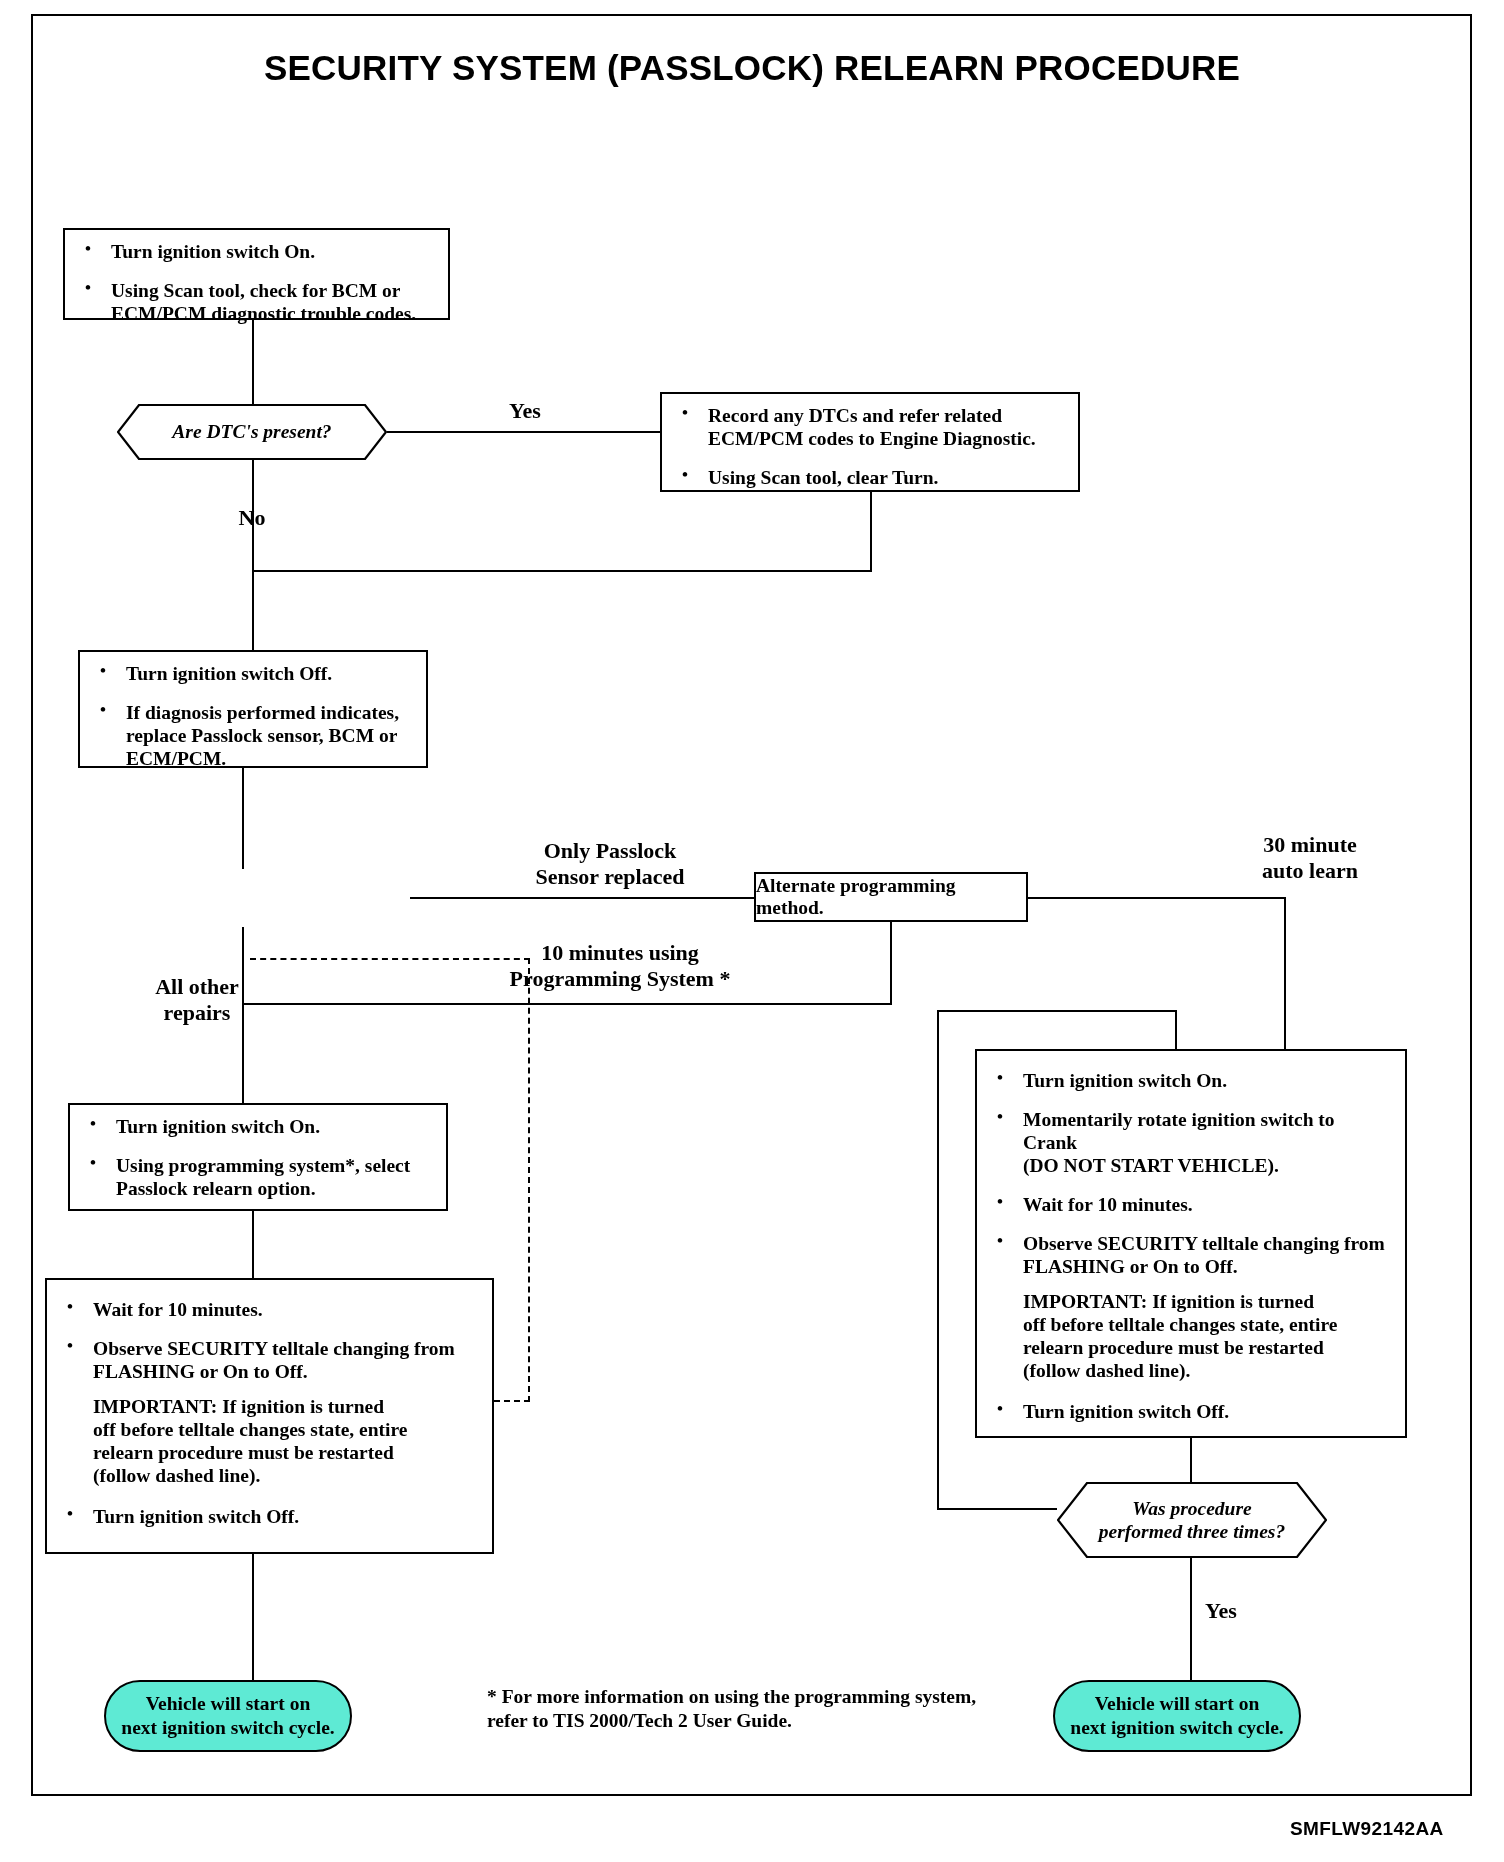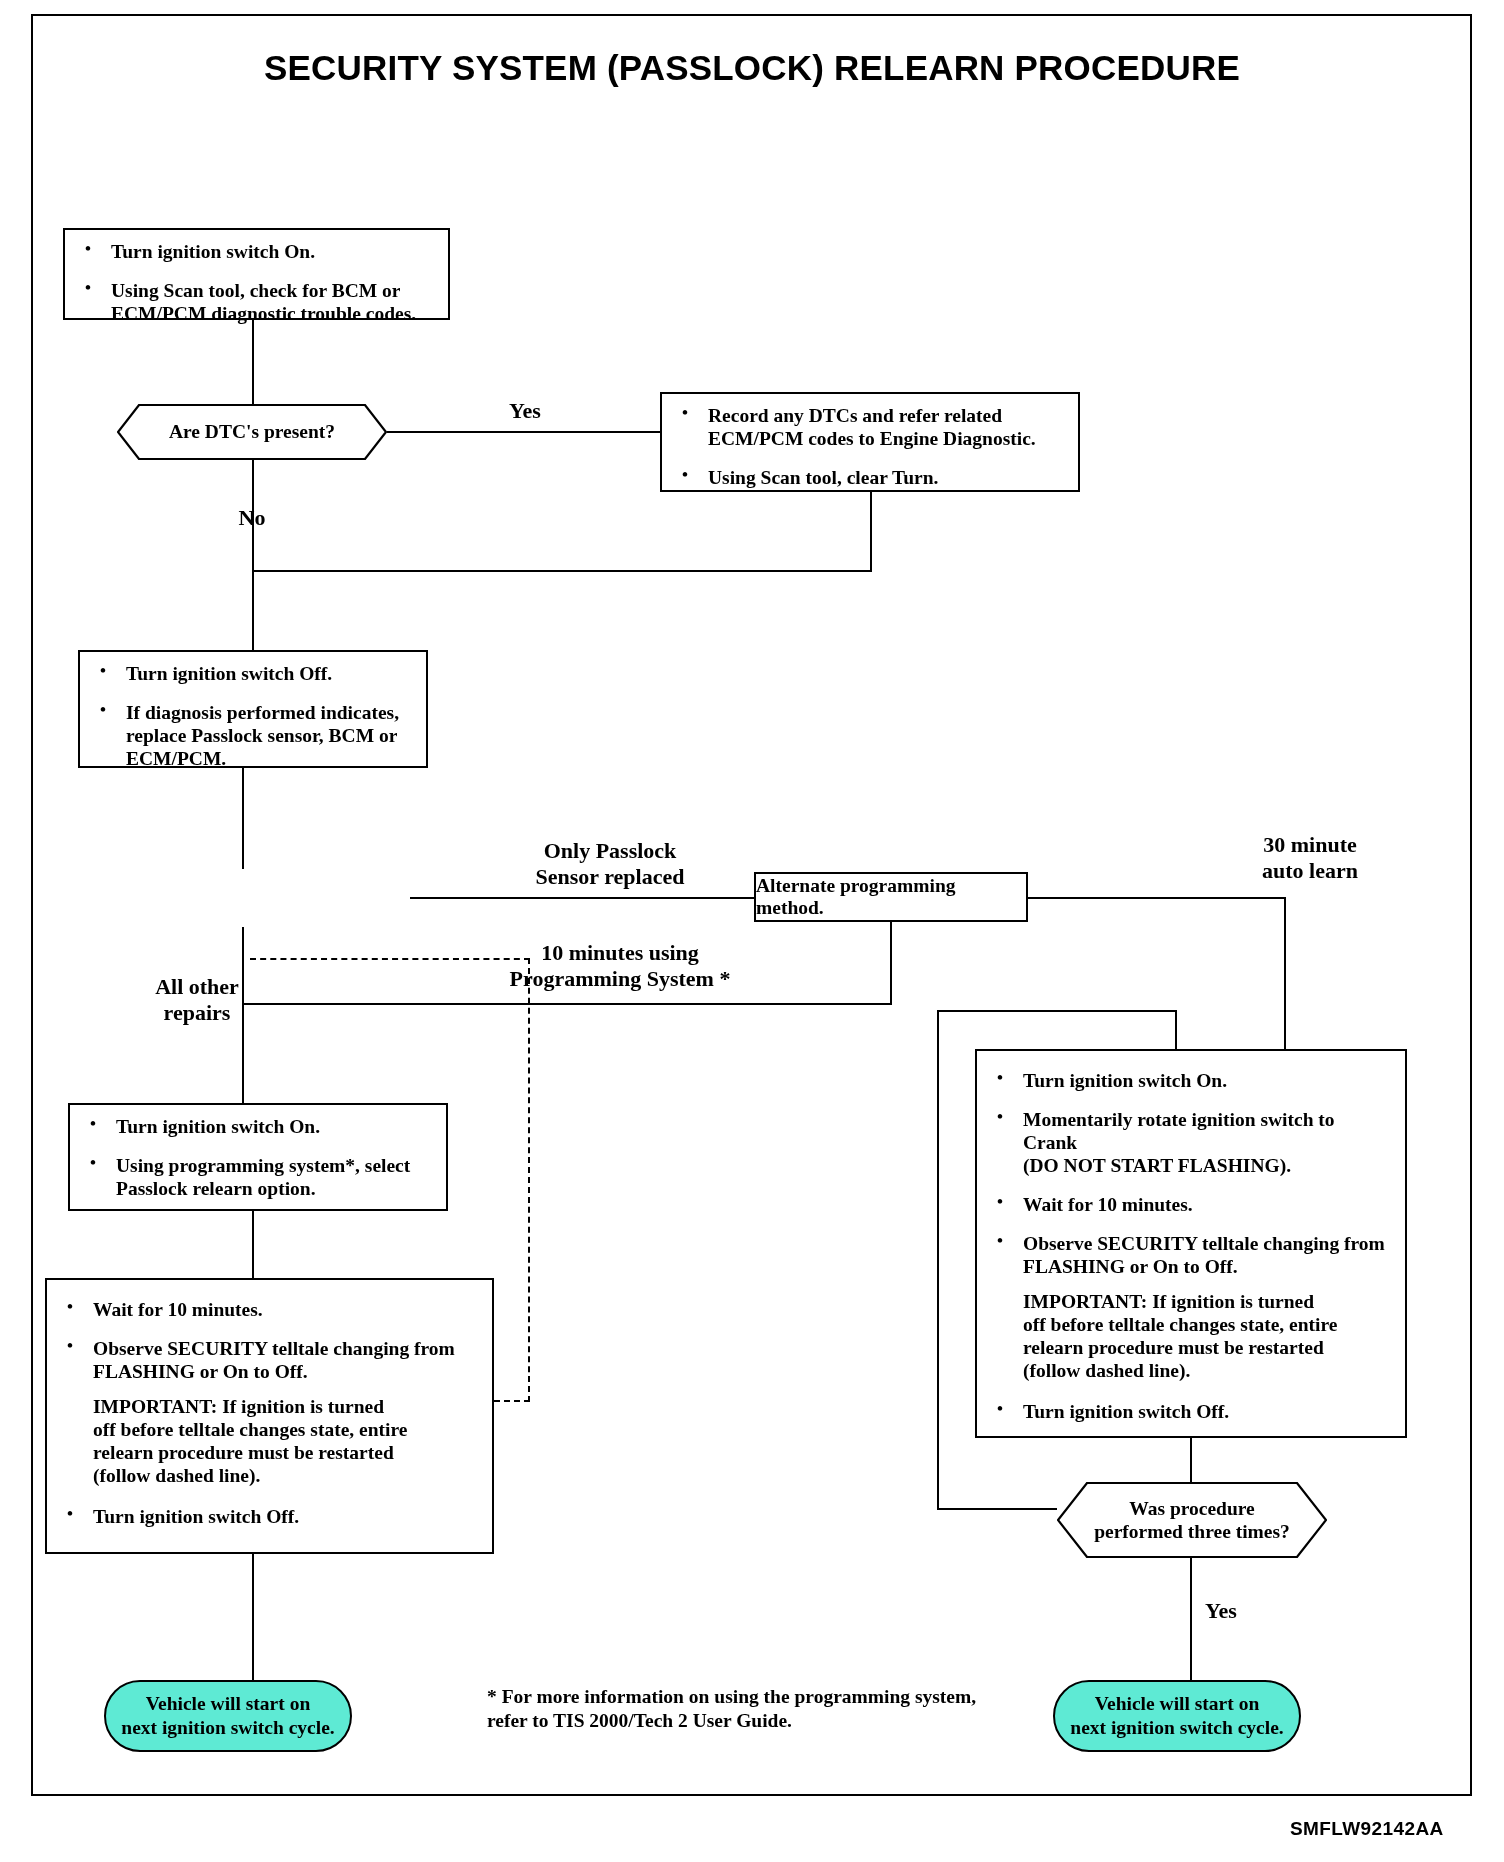--- a/index.html
+++ b/index.html
@@ -75,21 +75,21 @@
     justify-content: center;
     text-align: center;
     font-size: 19.5px;
     font-weight: 600;
     line-height: 1.2;
   }
   .hex .hexshape {
     position: absolute;
     left: 0; top: 0; right: 0; bottom: 0;
   }
-  .hex .lbl { position: relative; z-index: 2; padding: 0 12px; }
+  .hex .lbl { position: relative; z-index: 2; padding: 0 12px; font-style: italic; }
   
   .term {
     position: absolute;
     border: 2.5px solid #000;
     border-radius: 40px;
     background: #5eead4;
     display: flex;
     align-items: center;
     justify-content: center;
     text-align: center;
@@ -247,21 +247,21 @@
 
   <div class="term" style="left:104px; top:1680px; width:248px; height:72px;">
     <span style="white-space:pre-line;">Vehicle will start on
 next ignition switch cycle.</span>
   </div>
 
   <div class="box" style="left:975px; top:1049px; width:432px; height:389px; padding:18px 12px 10px 14px;">
     <ul>
       <li style="white-space:pre-line;">Turn ignition switch On.</li>
       <li style="white-space:pre-line;">Momentarily rotate ignition switch to Crank
-(DO NOT START FLASHING).</li>
+(DO NOT START VEHICLE).</li>
       <li style="white-space:pre-line;">Wait for 10 minutes.</li>
       <li style="white-space:pre-line;">Observe SECURITY telltale changing from
 FLASHING or On to Off.</li>
       <li class="plain" style="white-space:pre-line; margin-bottom:18px;"><span class="imp">IMPORTANT:</span><span> If ignition is turned
 off before telltale changes state, entire
 relearn procedure must be restarted
 (follow dashed line).</span></li>
       <li style="white-space:pre-line;">Turn ignition switch Off.</li>
     </ul>
   </div>

